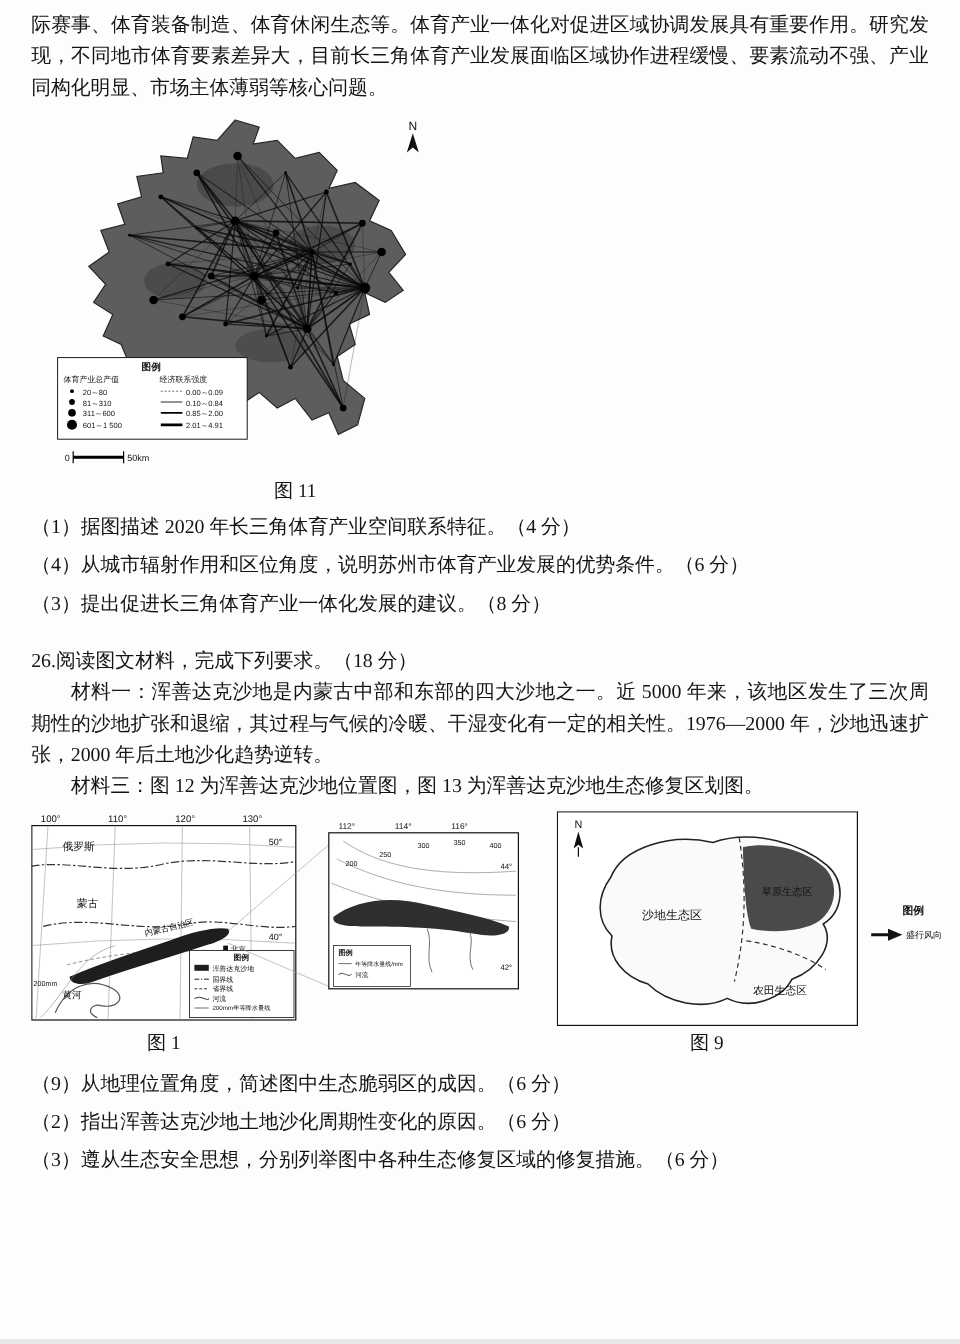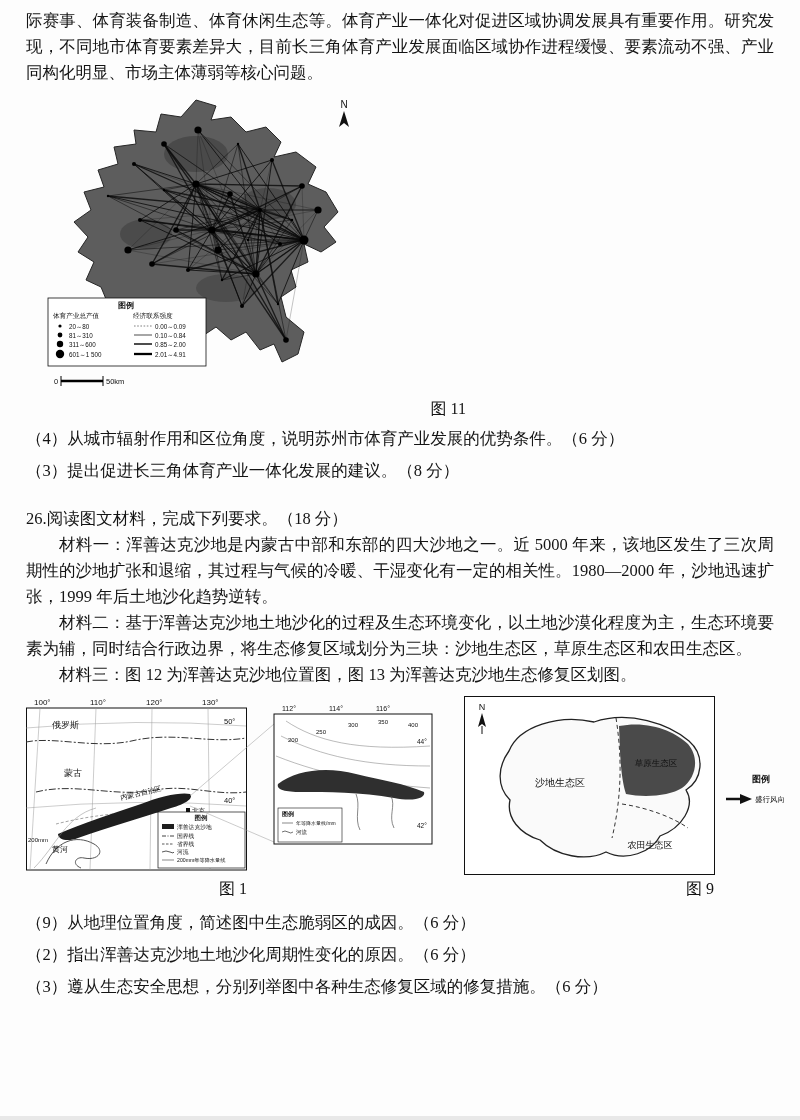--- a/index.html
+++ b/index.html
@@ -4,21 +4,21 @@
 <style>
   *{margin:0;padding:0;box-sizing:border-box}
   html,body{background:#e8e8e8}
   body{width:800px;font-family:"Liberation Serif","DejaVu Serif",serif;color:#141414}
   .page{width:800px;height:1116px;background:#fdfdfd;padding:8px 26px 0 26px;overflow:hidden}
   p.body{font-size:16.5px;line-height:26px;text-align:justify}
   p.indent{text-indent:2em}
   p.q{font-size:16.5px;line-height:26px;margin-top:6px}
   .qhead{font-size:16.5px;line-height:26px;margin-top:22px}
   .figblock{margin:6px 0 2px 0}
-  .caption{text-align:right;font-size:16px;margin-top:1px}
+  .caption{text-align:center;font-size:16px;margin-top:1px}
   .figrow{display:flex;margin-top:8px;align-items:flex-start}
   .figcol12{width:412px}
   .figcol13{width:344px;margin-left:26px}
   .figcol13 .caption{width:250px}
   svg text{font-family:"Liberation Sans","DejaVu Sans",sans-serif;fill:#111}
   svg{display:block}
 </style>
 </head>
 <body>
 
@@ -235,26 +235,26 @@
         <text x="8" y="292" font-size="7.5">0</text>
         <line x1="15" y1="289" x2="57" y2="289" stroke="#000" stroke-width="2.6"></line>
         <line x1="15" y1="284" x2="15" y2="294" stroke="#000" stroke-width="1"></line>
         <line x1="57" y1="284" x2="57" y2="294" stroke="#000" stroke-width="1"></line>
         <text x="60" y="292" font-size="7.5">50km</text>
       </g>
     </svg>
     <div class="caption">图 11</div>
   </div>
 
+  <p class="q">（1）据图描述 2020 年长三角体育产业空间联系特征。（4 分）</p>
   <p class="q">（4）从城市辐射作用和区位角度，说明苏州市体育产业发展的优势条件。（6 分）</p>
   <p class="q">（3）提出促进长三角体育产业一体化发展的建议。（8 分）</p>
 
   <p class="qhead">26.阅读图文材料，完成下列要求。（18 分）</p>
-  <p class="body indent">材料一：浑善达克沙地是内蒙古中部和东部的四大沙地之一。近 5000 年来，该地区发生了三次周期性的沙地扩张和退缩，其过程与气候的冷暖、干湿变化有一定的相关性。1980—2000 年，沙地迅速扩张，1999 年后土地沙化趋势逆转。</p>
-  <p class="body indent">材料二：基于浑善达克沙地土地沙化的过程及生态环境变化，以土地沙漠化程度为主，生态环境要素为辅，同时结合行政边界，将生态修复区域划分为三块：沙地生态区，草原生态区和农田生态区。</p>
+  <p class="body indent">材料一：浑善达克沙地是内蒙古中部和东部的四大沙地之一。近 5000 年来，该地区发生了三次周期性的沙地扩张和退缩，其过程与气候的冷暖、干湿变化有一定的相关性。1976—2000 年，沙地迅速扩张，2000 年后土地沙化趋势逆转。</p>
   <p class="body indent">材料三：图 12 为浑善达克沙地位置图，图 13 为浑善达克沙地生态修复区划图。</p>
 
   <div class="figrow">
 
     <div class="figcol12">
       <svg width="412" height="182" viewBox="0 0 412 182">
 
         <g>
           <rect x="0.5" y="12" width="220" height="162" fill="#ffffff" stroke="#111" stroke-width="1"></rect>
           <text x="8" y="9" font-size="8">100°</text>

